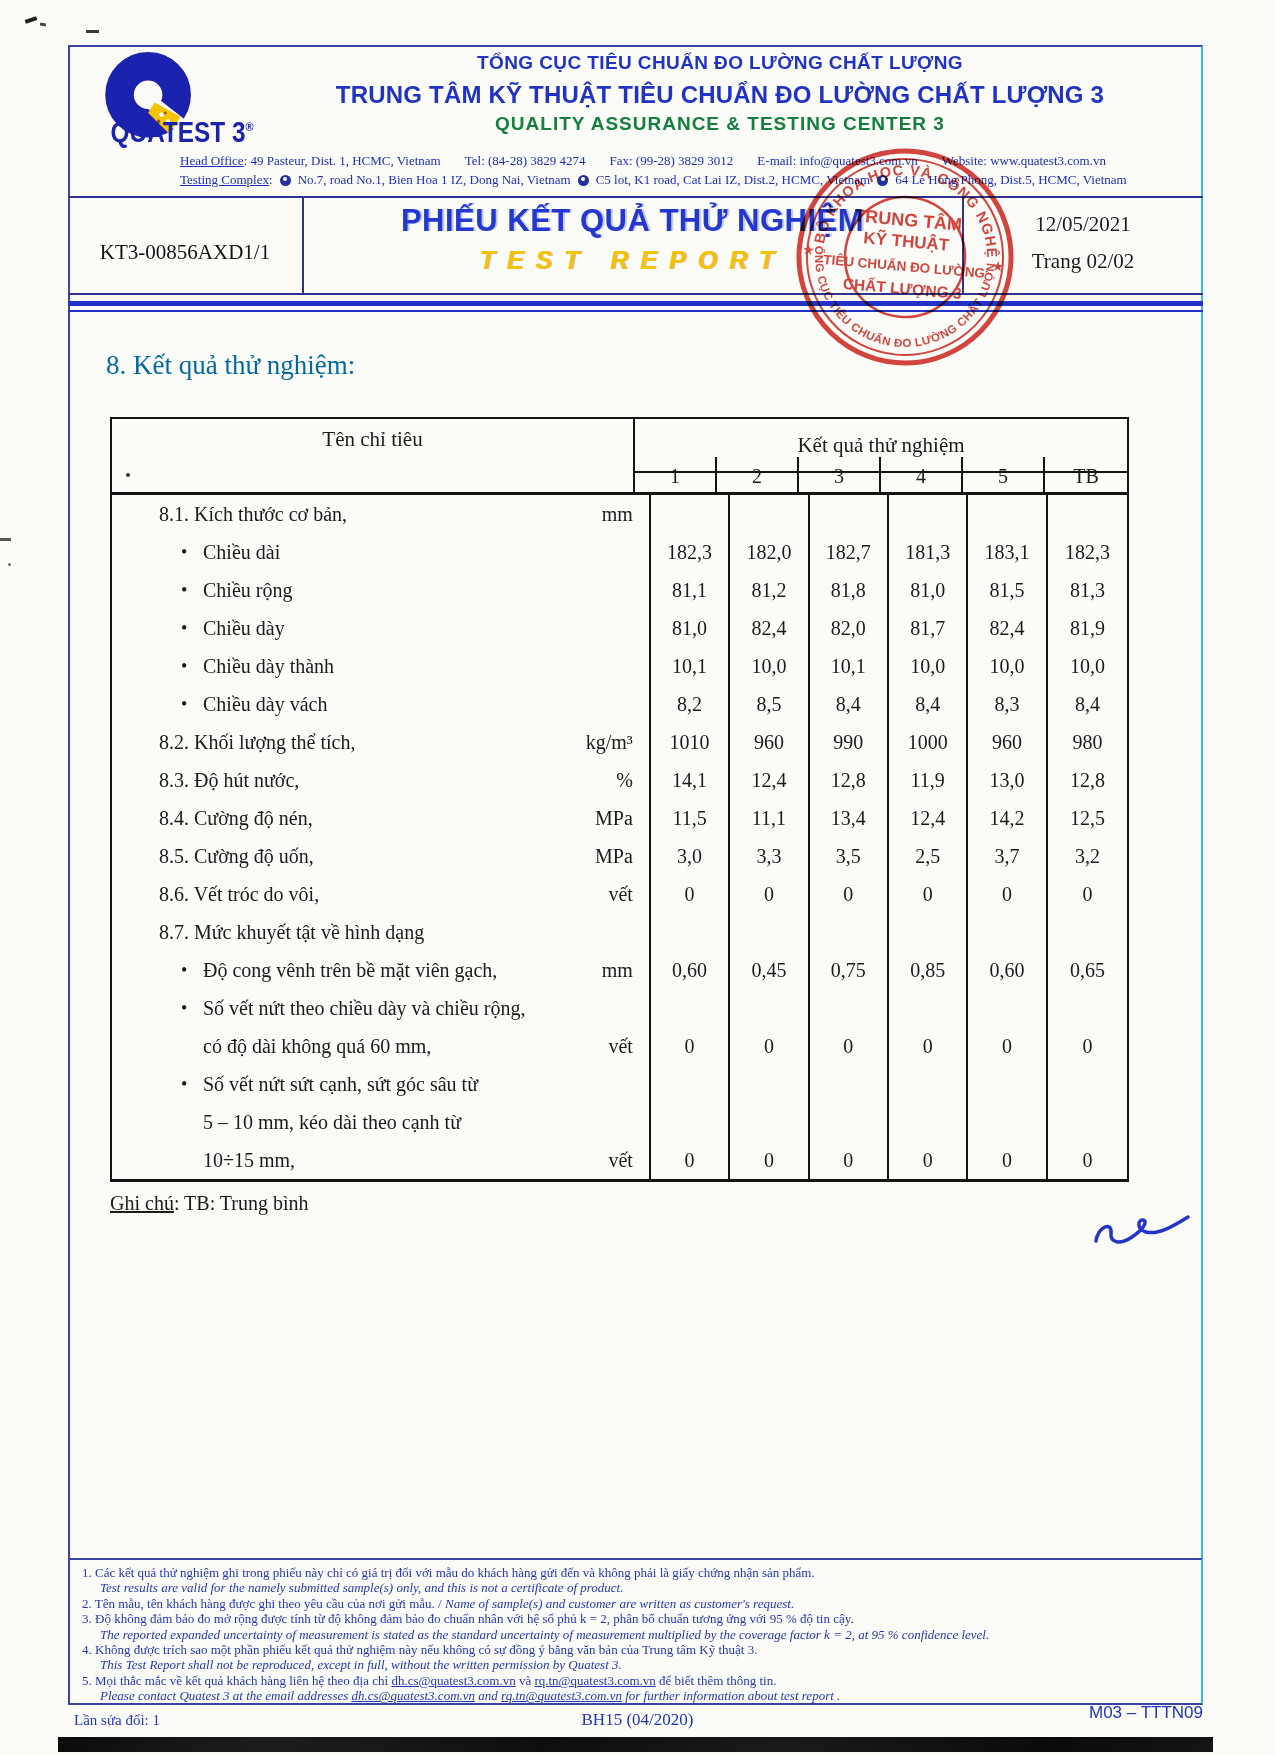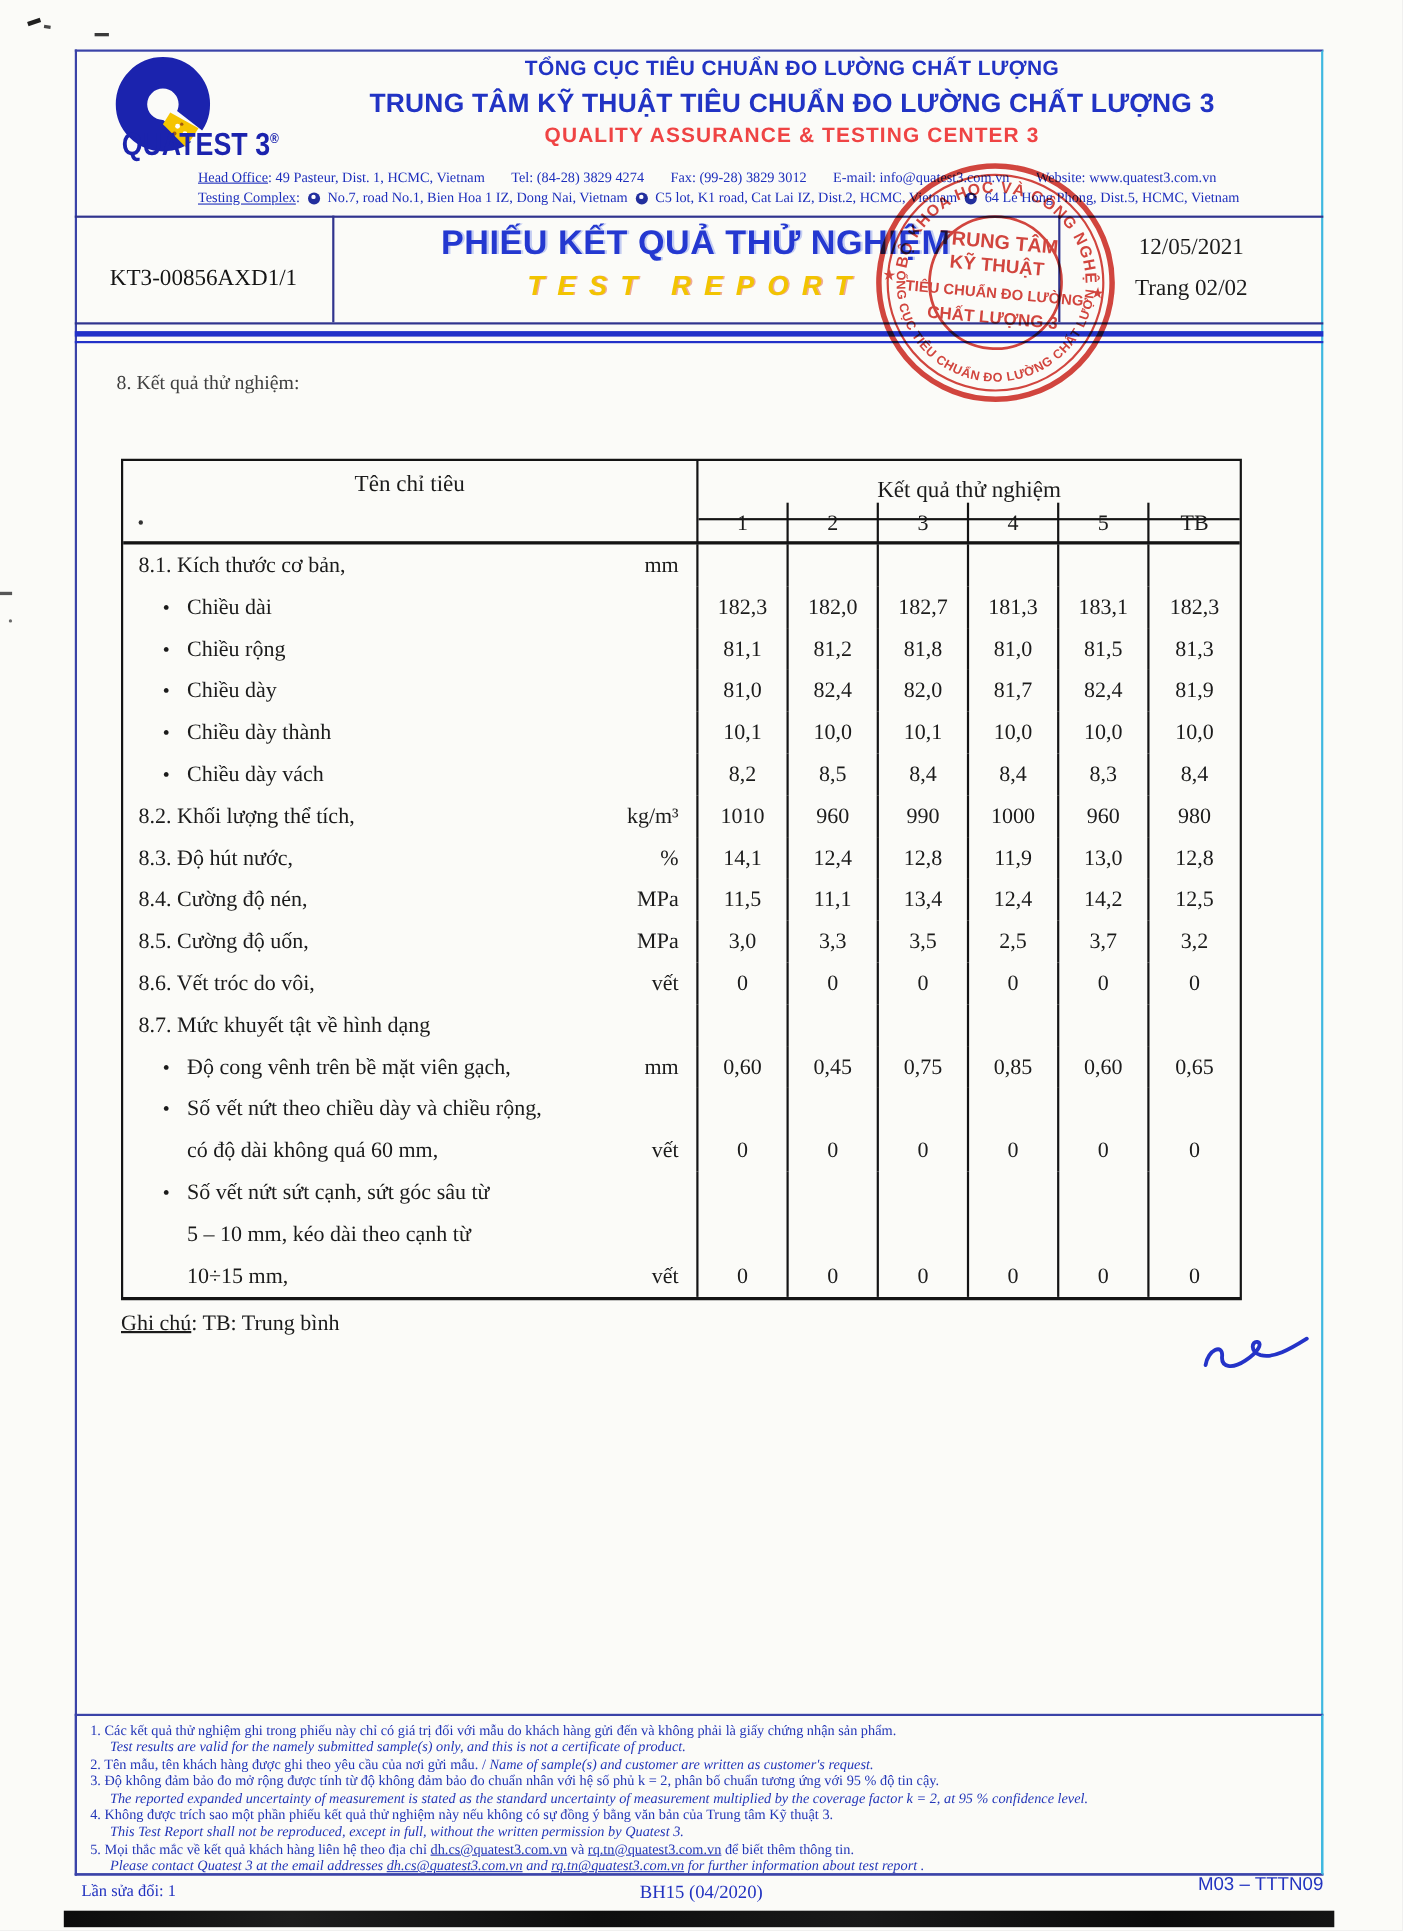--- a/index.html
+++ b/index.html
@@ -29,53 +29,53 @@
   .bluerule-b{left:68px;top:310px;width:1135px;height:2px;background:#2231c8;}
 
   
   .logo-svg{left:100px;top:50px;}
   .brand{left:62px;top:116px;width:240px;text-align:center;color:#1b23ae;font-weight:bold;
          font-size:29px;letter-spacing:0px;white-space:nowrap;}
   .brand .in{display:inline-block;transform:scaleX(.84);transform-origin:center;}
   .brand sup{font-size:13px;vertical-align:super;}
   .org1{left:300px;top:52px;width:840px;text-align:center;color:#2133c4;font-size:19px;font-weight:600;letter-spacing:.4px;}
   .org2{left:300px;top:81px;width:840px;text-align:center;color:#2133c4;font-size:24px;font-weight:bold;letter-spacing:.2px;}
-  .org3{left:300px;top:113px;width:840px;text-align:center;color:#ef4444;font-size:19px;font-weight:bold;letter-spacing:1px;}
+  .org3{left:300px;top:113px;width:840px;text-align:center;color:#15803d;font-size:19px;font-weight:bold;letter-spacing:1px;}
   .contact1{left:180px;top:153px;width:1015px;display:flex;gap:24px;color:#1d2ebc;font-size:13px;white-space:nowrap;}
   .contact2{left:180px;top:172px;width:1015px;display:flex;gap:7px;align-items:center;color:#1d2ebc;font-size:13px;white-space:nowrap;}
   .ulab{text-decoration:underline;}
   .pin{display:inline-block;width:11px;height:11px;border-radius:50%;background:#232f9d;position:relative;flex:0 0 auto;}
   .pin::after{content:"";position:absolute;left:3.5px;top:2px;width:4px;height:4px;border-radius:50%;background:#fff;}
 
   
   .reportno{left:70px;top:240px;width:230px;text-align:center;font-size:21px;color:#141414;}
   .title-vi{left:305px;top:203px;width:655px;text-align:center;color:#2438d0;font-weight:bold;font-size:31px;
             letter-spacing:.5px;white-space:nowrap;text-shadow:2px 0 0 rgba(70,100,225,.30);}
   .title-en{left:305px;top:246px;width:655px;text-align:center;color:#f2c400;font-weight:bold;font-style:italic;
             font-size:25px;letter-spacing:12px;white-space:nowrap;text-shadow:1.5px 0 0 rgba(225,70,40,.45);}
   .dateline{left:965px;top:212px;width:236px;text-align:center;font-size:21px;}
   .pageline{left:965px;top:249px;width:236px;text-align:center;font-size:21px;}
 
   
   .stamp{left:790px;top:142px;transform:rotate(5deg);opacity:.9;mix-blend-mode:multiply;}
   .stamp text{font-family:"Liberation Sans","DejaVu Sans",sans-serif;font-weight:bold;}
 
   
-  .secheading{left:106px;top:338px;font-size:18px;color:#404040;}
+  .secheading{left:106px;top:350px;font-size:27px;color:#0369a1;}
   .rtable{left:110px;top:417px;width:1019px;border:2px solid #141414;border-bottom-width:3px;background:transparent;}
   .thead{position:relative;height:76px;border-bottom:3px solid #141414;}
   .th-name{position:absolute;left:0;top:0;width:523px;height:76px;border-right:2px solid #141414;
            display:flex;align-items:flex-start;justify-content:center;padding-top:8px;font-size:21px;}
   .th-results{position:absolute;left:523px;top:0;width:492px;height:54px;border-bottom:2px solid #141414;
               display:flex;align-items:center;justify-content:center;font-size:21px;}
   .th-cell{position:absolute;top:38px;width:82px;height:38px;display:flex;align-items:center;justify-content:center;
            font-size:20px;border-right:2px solid #141414;}
   .th-cell.last{border-right:none;}
   .dotart{left:14px;top:54px;width:4px;height:4px;background:#333;border-radius:50%;}
-  .trow{display:flex;}
+  .trow{display:flex;padding-left:33px;}
   .tname{width:523px;border-right:2px solid #141414;position:relative;}
   .tline{position:relative;height:38px;line-height:38px;font-size:20px;padding-left:14px;white-space:nowrap;}
   .tline.b,.tline.cont{padding-left:58px;}
   .bullet{position:absolute;left:36px;top:0;font-size:18px;}
   .unit{position:absolute;right:16px;top:0;}
   .tval{width:82px;border-right:2px solid #141414;display:flex;align-items:flex-end;justify-content:center;font-size:20px;}
   .tval:last-child{border-right:none;}
   .tval span{display:block;height:38px;line-height:38px;}
 
   .noteline{left:110px;top:1192px;font-size:20px;}

